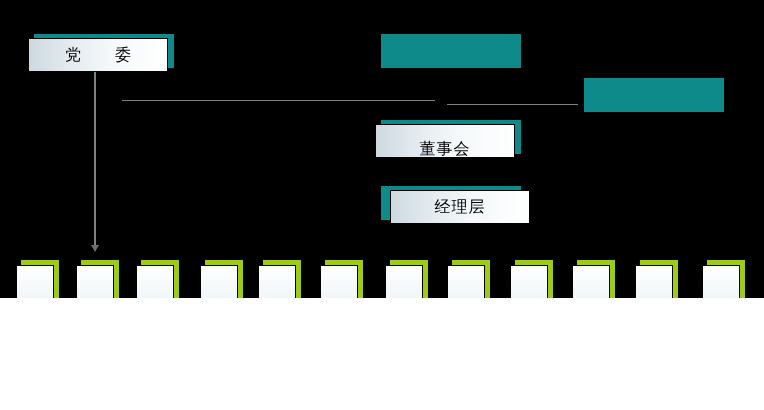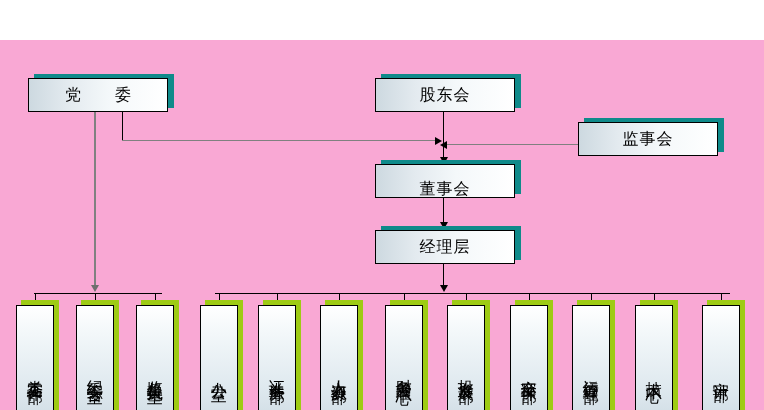--- a/index.html
+++ b/index.html
@@ -6,24 +6,23 @@
     margin: 0;
     padding: 0;
     background: #ffffff;
   }
   body {
     font-family: "DejaVu Sans", "Liberation Sans", sans-serif;
   }
   #chart {
     position: relative;
     width: 764px;
-    height: 370px;
-    background: #f9a8d4;
+    height: 298px;
+    background: #000000;
     overflow: hidden;
-    margin-top: 40px;
   }
 
   
   .hnode {
     position: absolute;
     box-sizing: border-box;
     border: 1px solid #000000;
     background: linear-gradient(to right, #cdd9e0 0%, #e3eaef 28%, #f4f8fa 58%, #ffffff 100%);
     display: flex;
     align-items: center;
@@ -110,36 +109,30 @@
 <body>
 
 <div id="chart">
 
   <div class="hshadow" style="left:34px; top:34px; width:140px; height:34px;"></div>
   <div class="hnode" style="left:28px; top:38px; width:140px; height:34px;">
     <span class="lbl wide">党　委</span>
   </div>
 
   <div class="hshadow" style="left:381px; top:34px; width:140px; height:34px;"></div>
-  <div class="hnode" style="left:375px; top:38px; width:140px; height:34px;">
-    <span class="lbl">股东会</span>
-  </div>
 
   <div class="hshadow" style="left:584px; top:78px; width:140px; height:34px;"></div>
-  <div class="hnode" style="left:578px; top:82px; width:140px; height:34px;">
-    <span class="lbl">监事会</span>
-  </div>
 
   <div class="hshadow" style="left:381px; top:120px; width:140px; height:34px;"></div>
   <div class="hnode" style="left:375px; top:124px; width:140px; height:34px;align-items:flex-end;">
     <span class="lbl">董事会</span>
   </div>
 
   <div class="hshadow" style="left:381px; top:186px; width:140px; height:34px;"></div>
-  <div class="hnode" style="left:375px; top:190px; width:140px; height:34px;">
+  <div class="hnode" style="left:390px; top:190px; width:140px; height:34px;">
     <span class="lbl">经理层</span>
   </div>
 
   <div class="ln v" style="left:122px; top:72px; height:29px;"></div>
   <div class="ln h gray" style="left:122px; top:100px; width:313px;"></div>
   <div class="arrow right" style="left:435px; top:97px;"></div>
 
   <div class="ln v gray" style="left:94px; top:72px; height:174px; width:2px;"></div>
   <div class="arrow down gray" style="left:91px; top:245px;"></div>
 

